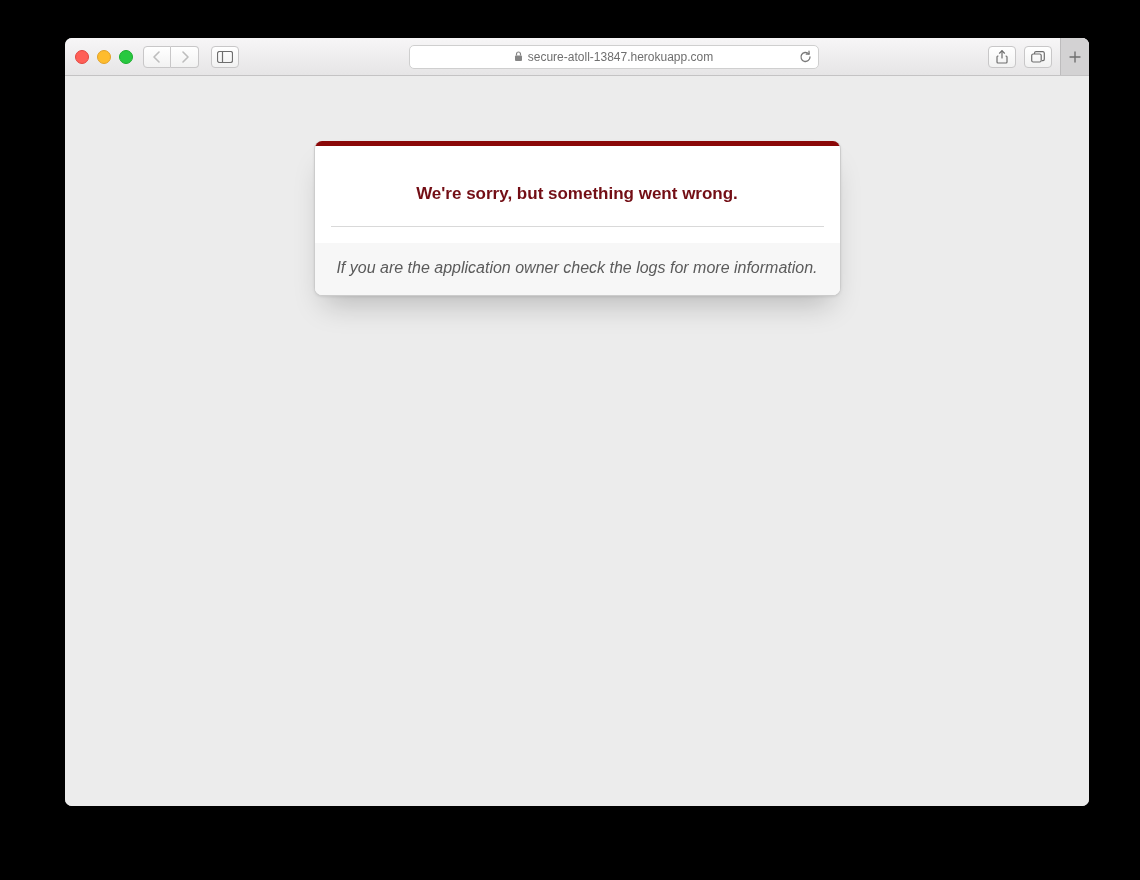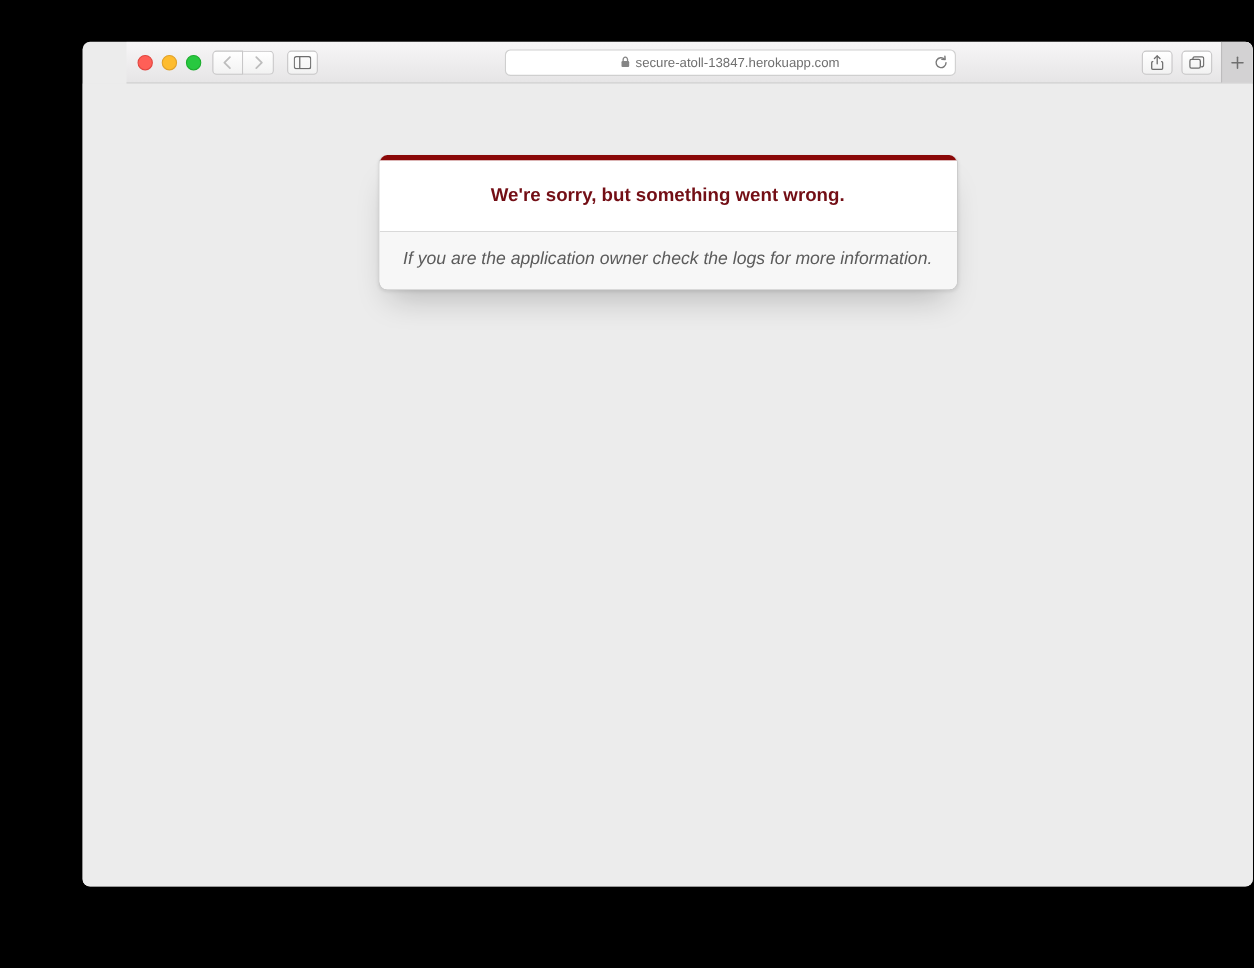--- a/index.html
+++ b/index.html
@@ -7,29 +7,28 @@
     background:#000;
     width:1140px;
     height:880px;
     overflow:hidden;
     font-family: -apple-system, BlinkMacSystemFont, "Helvetica Neue", Arial, sans-serif;
     font-size:13px;
   }
   
   .window{
     position:absolute;
-    left:75px;
+    left:65px;
     top:38px;
     width:1024px;
     height:768px;
     background:#ececec;
     border-radius:7px;
     box-shadow:0 20px 60px rgba(0,0,0,.5);
     overflow:hidden;
-    padding-left:40px;
   }
   .toolbar{
     height:37px;
     background:linear-gradient(#f7f6f7,#e6e5e6);
     border-bottom:1px solid #c4c3c4;
     display:flex;
     align-items:center;
     padding:0 10px;
     gap:10px;
     position:relative;
@@ -104,21 +103,21 @@
     box-shadow:0 18px 28px -10px rgba(0,0,0,.22),0 1px 3px rgba(0,0,0,.08);
     overflow:hidden;
   }
   .rails-dialog .topbar{
     height:5px;
     background:#8a0808;
     border-top-left-radius:8px;
     border-top-right-radius:8px;
   }
   .rails-dialog h1{
-    margin:0;
+    margin:16px;
     padding:22px 20px 22px 20px;
     text-align:center;
     font-size:17px;
     font-weight:700;
     color:#730e15;
     border-bottom:1px solid #d9d9d9;
     background:#fff;
   }
   .rails-dialog p{
     margin:0;

